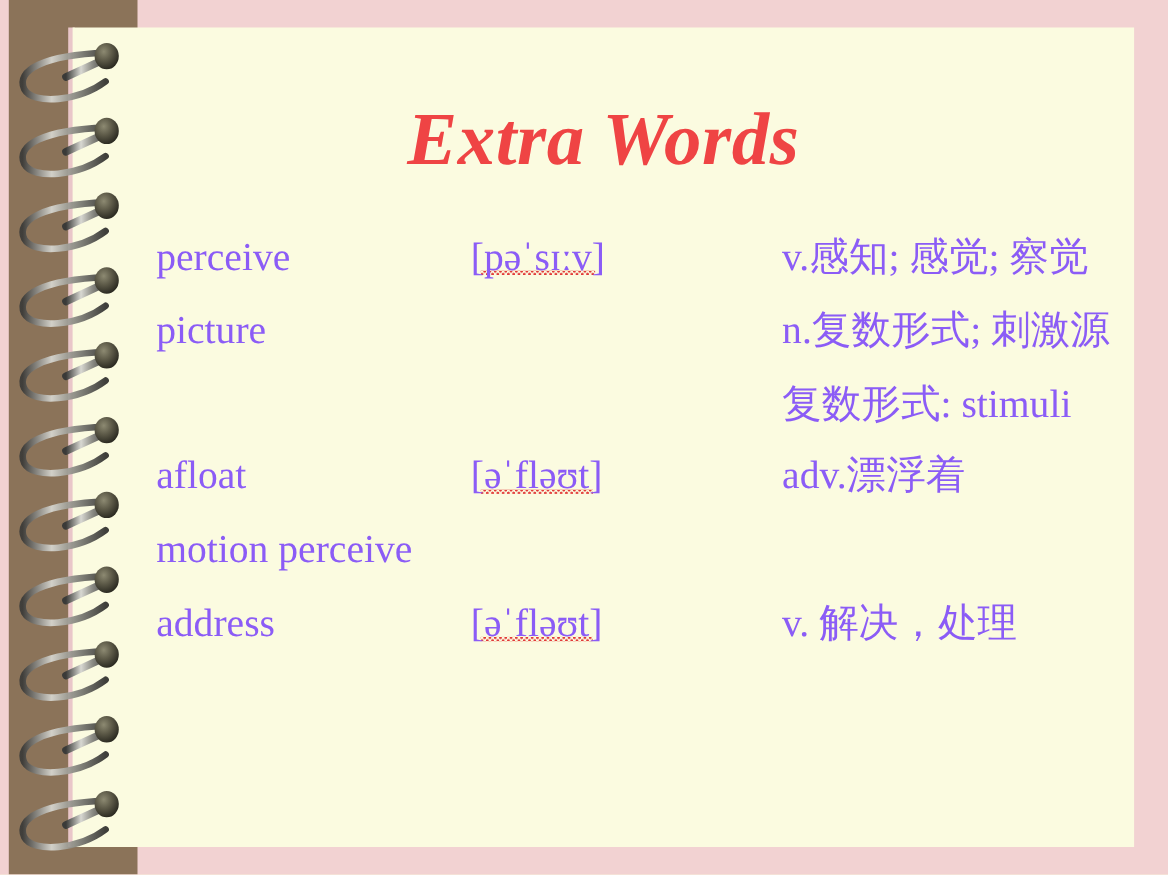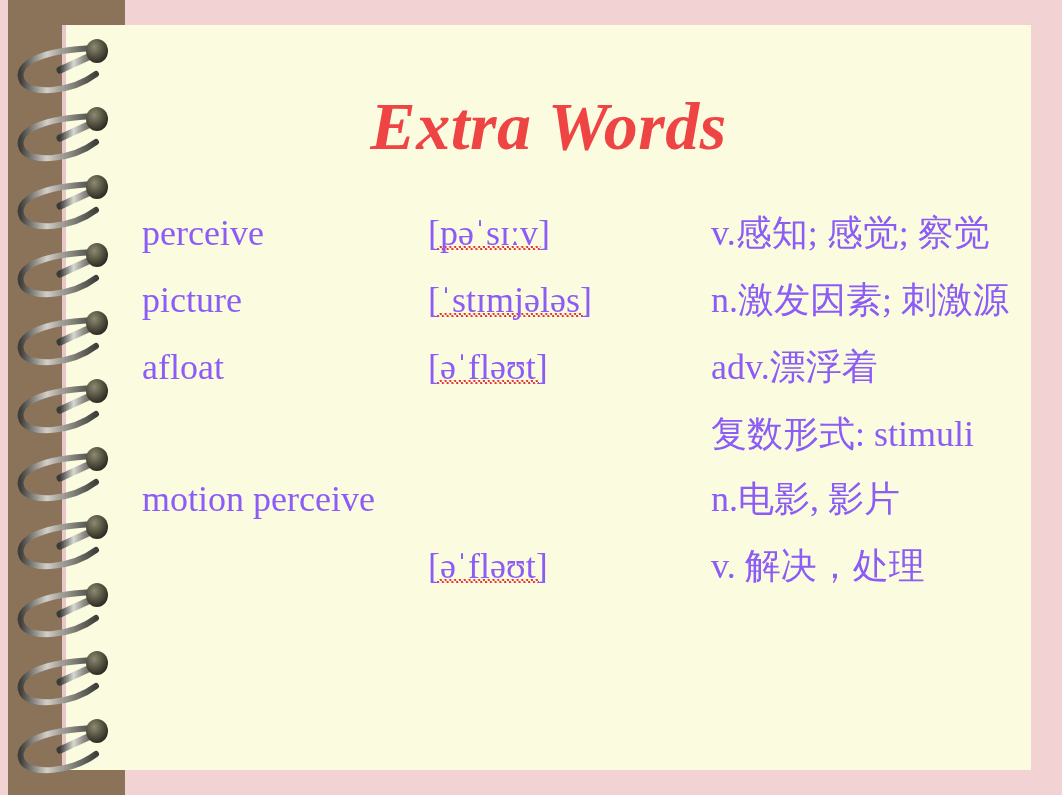--- a/index.html
+++ b/index.html
@@ -144,39 +144,39 @@
     <div id="title">Extra Words</div>
 
     <div id="word-list">
         <div class="word-row">
           <div class="col-word">perceive</div>
           <div class="col-phon"><span class="squiggle"><span class="sq-text">[pəˈsɪːv]</span><span class="sq-line"></span></span></div>
           <div class="col-def">v.感知; 感觉; 察觉</div>
         </div>
         <div class="word-row">
           <div class="col-word">picture</div>
-          <div class="col-phon"><span class="squiggle"><span class="sq-text">[ˈstɪmjələs]</span><span class="sq-line"></span></span></div>
-          <div class="col-def">n.激发因素; 刺激源</div>
-        </div>
-        <div class="word-row">
-          <div class="col-word">afloat</div>
-          <div class="col-phon"><span class="squiggle"><span class="sq-text">[əˈfləʊt]</span><span class="sq-line"></span></span></div>
-          <div class="col-def">adv.漂浮着</div>
+          <div class="col-phon"><span class="squiggle"><span class="sq-line"></span></span></div>
+          <div class="col-def">n.复数形式; 刺激源</div>
         </div>
         <div class="word-row sub">
           <div class="col-word"></div>
           <div class="col-phon"></div>
           <div class="col-def">复数形式: stimuli</div>
         </div>
         <div class="word-row">
+          <div class="col-word">afloat</div>
+          <div class="col-phon"><span class="squiggle"><span class="sq-text">[əˈfləʊt]</span><span class="sq-line"></span></span></div>
+          <div class="col-def">adv.漂浮着</div>
+        </div>
+        <div class="word-row">
           <div class="col-word">motion perceive</div>
           <div class="col-phon"></div>
-          <div class="col-def">n.电影, 影片</div>
-        </div>
-        <div class="word-row">
+        </div>
+        <div class="word-row">
+          <div class="col-word">address</div>
           <div class="col-phon"><span class="squiggle"><span class="sq-text">[əˈfləʊt]</span><span class="sq-line"></span></span></div>
           <div class="col-def">v. 解决，处理</div>
         </div>
       </div>
 
   </div>
 
   <svg id="spiral" viewBox="0 0 140 795" xmlns="http://www.w3.org/2000/svg">
     <defs>
       <linearGradient id="wireGrad" x1="0" y1="0" x2="1" y2="0">

